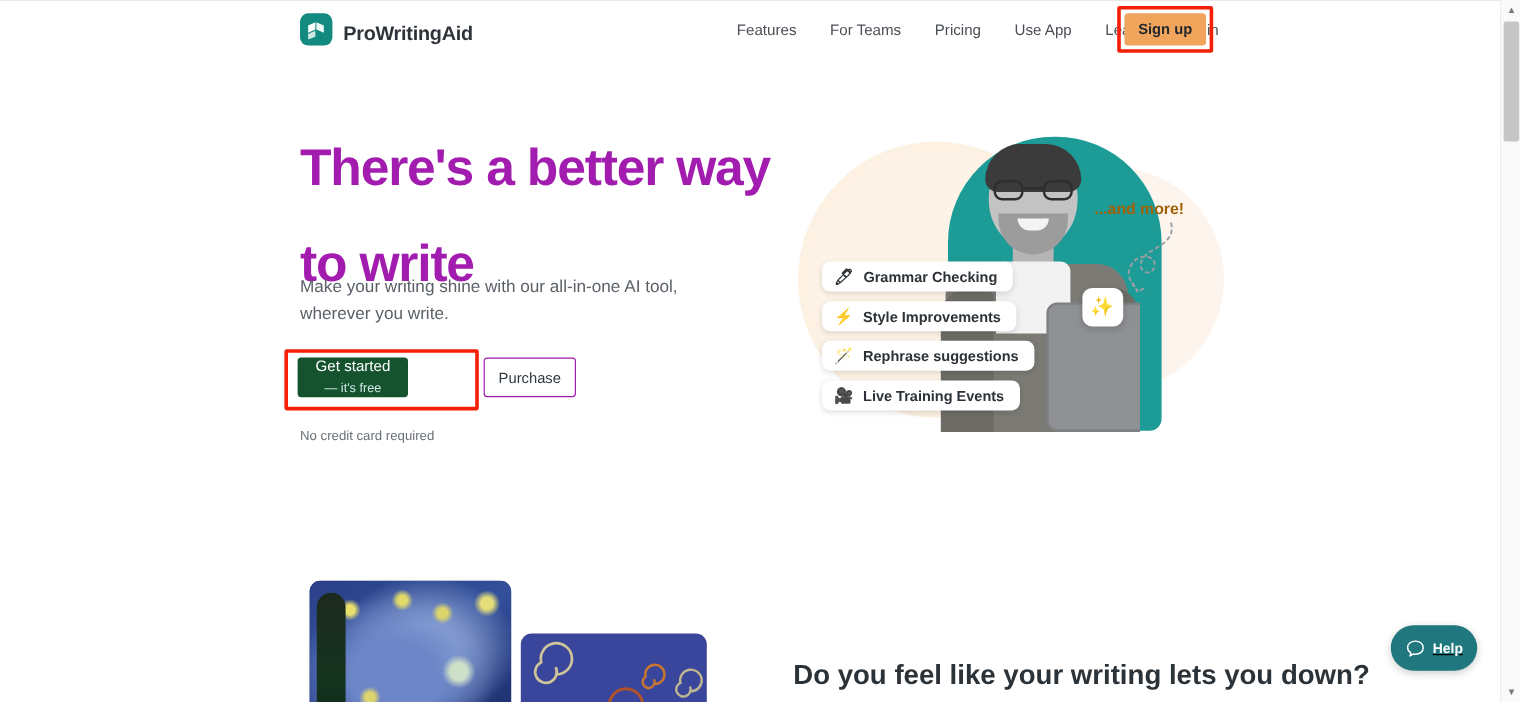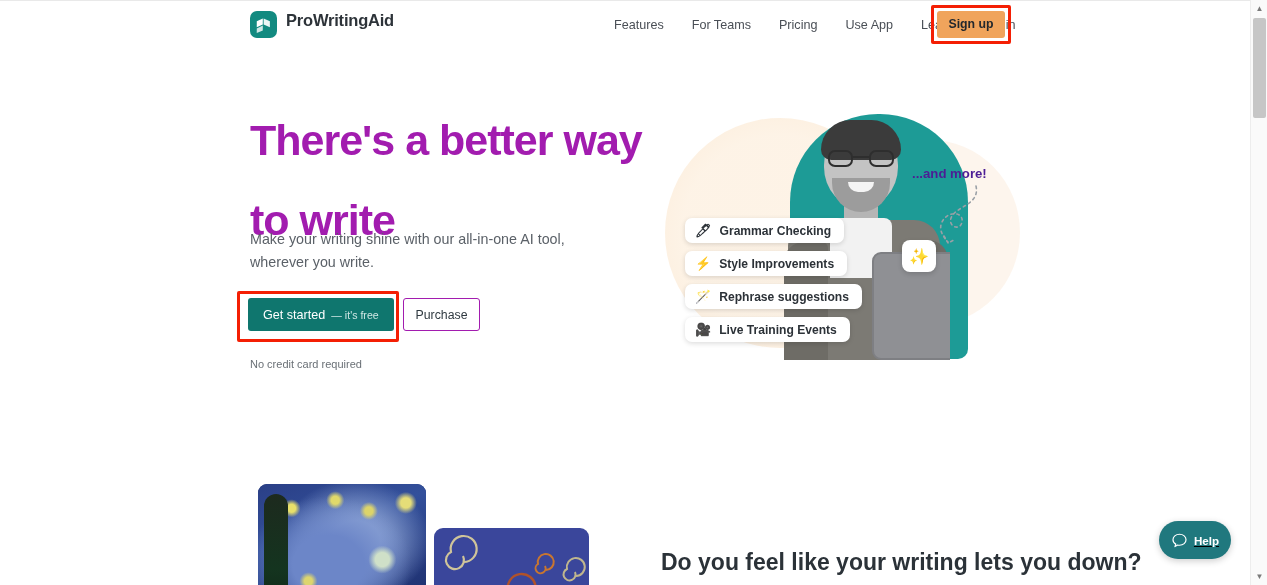--- a/index.html
+++ b/index.html
@@ -20,21 +20,21 @@
     background:#e9e9e9;
   }
 
   
   .header {
     position:absolute; top:0; left:0; width:1250px; height:50px;
     display:flex; align-items:center;
   }
   .brand {
     position:absolute; left:250px; top:11px;
-    display:flex; align-items:flex-start; gap:9px;
+    display:flex; align-items:flex-end; gap:9px;
   }
   .logo-mark {
     width:27px; height:27px; border-radius:7px;
     background:#128a80;
     display:flex; align-items:center; justify-content:center;
   }
   .brand-name {
     font-size:16.5px; font-weight:bold; color:#2d3339;
     letter-spacing:-.2px;
   }
@@ -73,24 +73,25 @@
   }
   .hero-sub {
     position:absolute; left:250px; top:228px;
     width:325px;
     font-size:14.3px; line-height:23px; color:#5b6168;
   }
   .cta-annot { left:237px; top:291px; width:162px; height:51px; }
   .btn-get {
     position:absolute; left:248px; top:298px;
     height:33px; padding:0 15px;
-    background:#0f766e; border:none; border-radius:3px;
+    background:#14532d; border:none; border-radius:3px;
     color:#ffffff; font-size:12.6px; cursor:pointer;
     display:flex; align-items:center; gap:6px;
     font-family:"Liberation Sans", sans-serif;
+    flex-direction:column;
   }
   .btn-get .free { font-size:10.6px; color:#cfe7e4; }
   .btn-purchase {
     position:absolute; left:403px; top:298px;
     width:77px; height:33px;
     background:#ffffff; border:1px solid #a21caf; border-radius:3px;
     color:#2f3940; font-size:12.3px; cursor:pointer;
     font-family:"Liberation Sans", sans-serif;
   }
   .no-card {
@@ -185,21 +186,21 @@
   }
   .sparkle-card {
     position:absolute; left:262px; top:140px;
     width:34px; height:32px; border-radius:8px;
     background:#ffffff; box-shadow:0 2px 5px rgba(0,0,0,.16);
     display:flex; align-items:center; justify-content:center;
     font-size:16px;
   }
   .and-more {
     position:absolute; left:272px; top:66px;
-    font-size:13.2px; font-weight:bold; color:#4c1d95;
+    font-size:13.2px; font-weight:bold; color:#a16207;
     white-space:nowrap;
     text-align:center;
   }
   .arrow-svg { position:absolute; left:278px; top:82px; }
 
   .chips {
     position:absolute; left:45px; top:118px;
     display:flex; flex-direction:column; gap:8px;
   }
   .chip {

